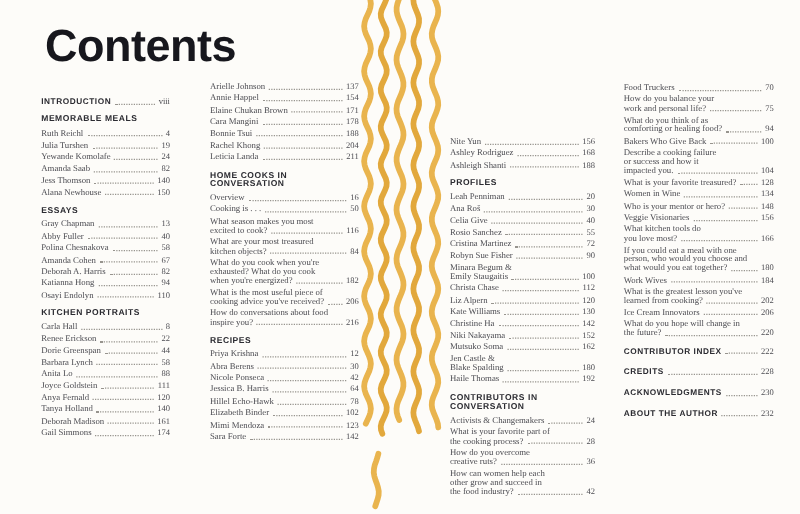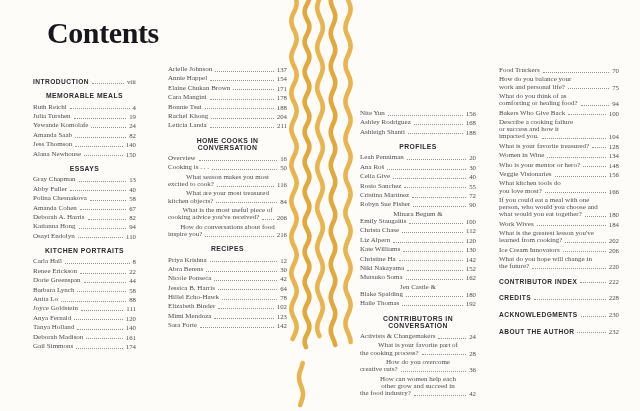--- a/index.html
+++ b/index.html
@@ -12,31 +12,31 @@
     --ink-dots:#97948e;
   }
   html,body{margin:0;padding:0;}
   body{
     width:640px;height:411px;position:relative;overflow:hidden;
     background:var(--bg);
     font-family:"Liberation Serif",serif;
   }
   .spread{position:absolute;inset:0;}
   .title{
-    position:absolute;left:47px;top:16px;margin:0;
-    font-family:Liberation Serif, serif;font-weight:700;
-    font-size:30px;letter-spacing:-0.4px;color:var(--ink-title);
+    position:absolute;left:36px;top:16px;margin:0;
+    font-family:Liberation Sans, sans-serif;font-weight:700;
+    font-size:36px;letter-spacing:-0.4px;color:var(--ink-title);
   }
   .brush-svg{position:absolute;left:0;top:0;pointer-events:none;}
   .toc-column{position:absolute;}
   .col-1{left:33px;top:78px;width:103px;}
   .col-2{left:168px;top:66px;width:119px;}
   .col-3{left:360px;top:70px;width:116px;margin-top:40px;}
   .col-4{left:499px;top:67px;width:120px;}
-  .section + .section{margin-top:7px;text-align:center;}
+  .section + .section{margin-top:7px;}
   .sec-header{
     font-family:"Liberation Sans","DejaVu Sans",sans-serif;font-weight:700;
     font-size:6.8px;letter-spacing:0.45px;color:var(--ink-header);
     margin:2px 0 4.5px;
   }
   .entry{margin-bottom:2.2px;font-size:7px;color:var(--ink-entry);}
   .eline{line-height:7.2px;}
   .eline.last{display:flex;align-items:flex-end;}
   .etext{white-space:nowrap;}
   .leader{
@@ -326,20 +326,29 @@
         </div>
         <div class="entry">
           <div class="eline">What are your most treasured</div>
           <div class="eline last">
             <span class="etext">kitchen objects?</span>
             <span class="leader"></span>
             <span class="pagenum">84</span>
           </div>
         </div>
         <div class="entry">
+          <div class="eline">What do you cook when you're</div>
+          <div class="eline">exhausted? What do you cook</div>
+          <div class="eline last">
+            <span class="etext">when you're energized?</span>
+            <span class="leader"></span>
+            <span class="pagenum">182</span>
+          </div>
+        </div>
+        <div class="entry">
           <div class="eline">What is the most useful piece of</div>
           <div class="eline last">
             <span class="etext">cooking advice you've received?</span>
             <span class="leader"></span>
             <span class="pagenum">206</span>
           </div>
         </div>
         <div class="entry">
           <div class="eline">How do conversations about food</div>
           <div class="eline last">

